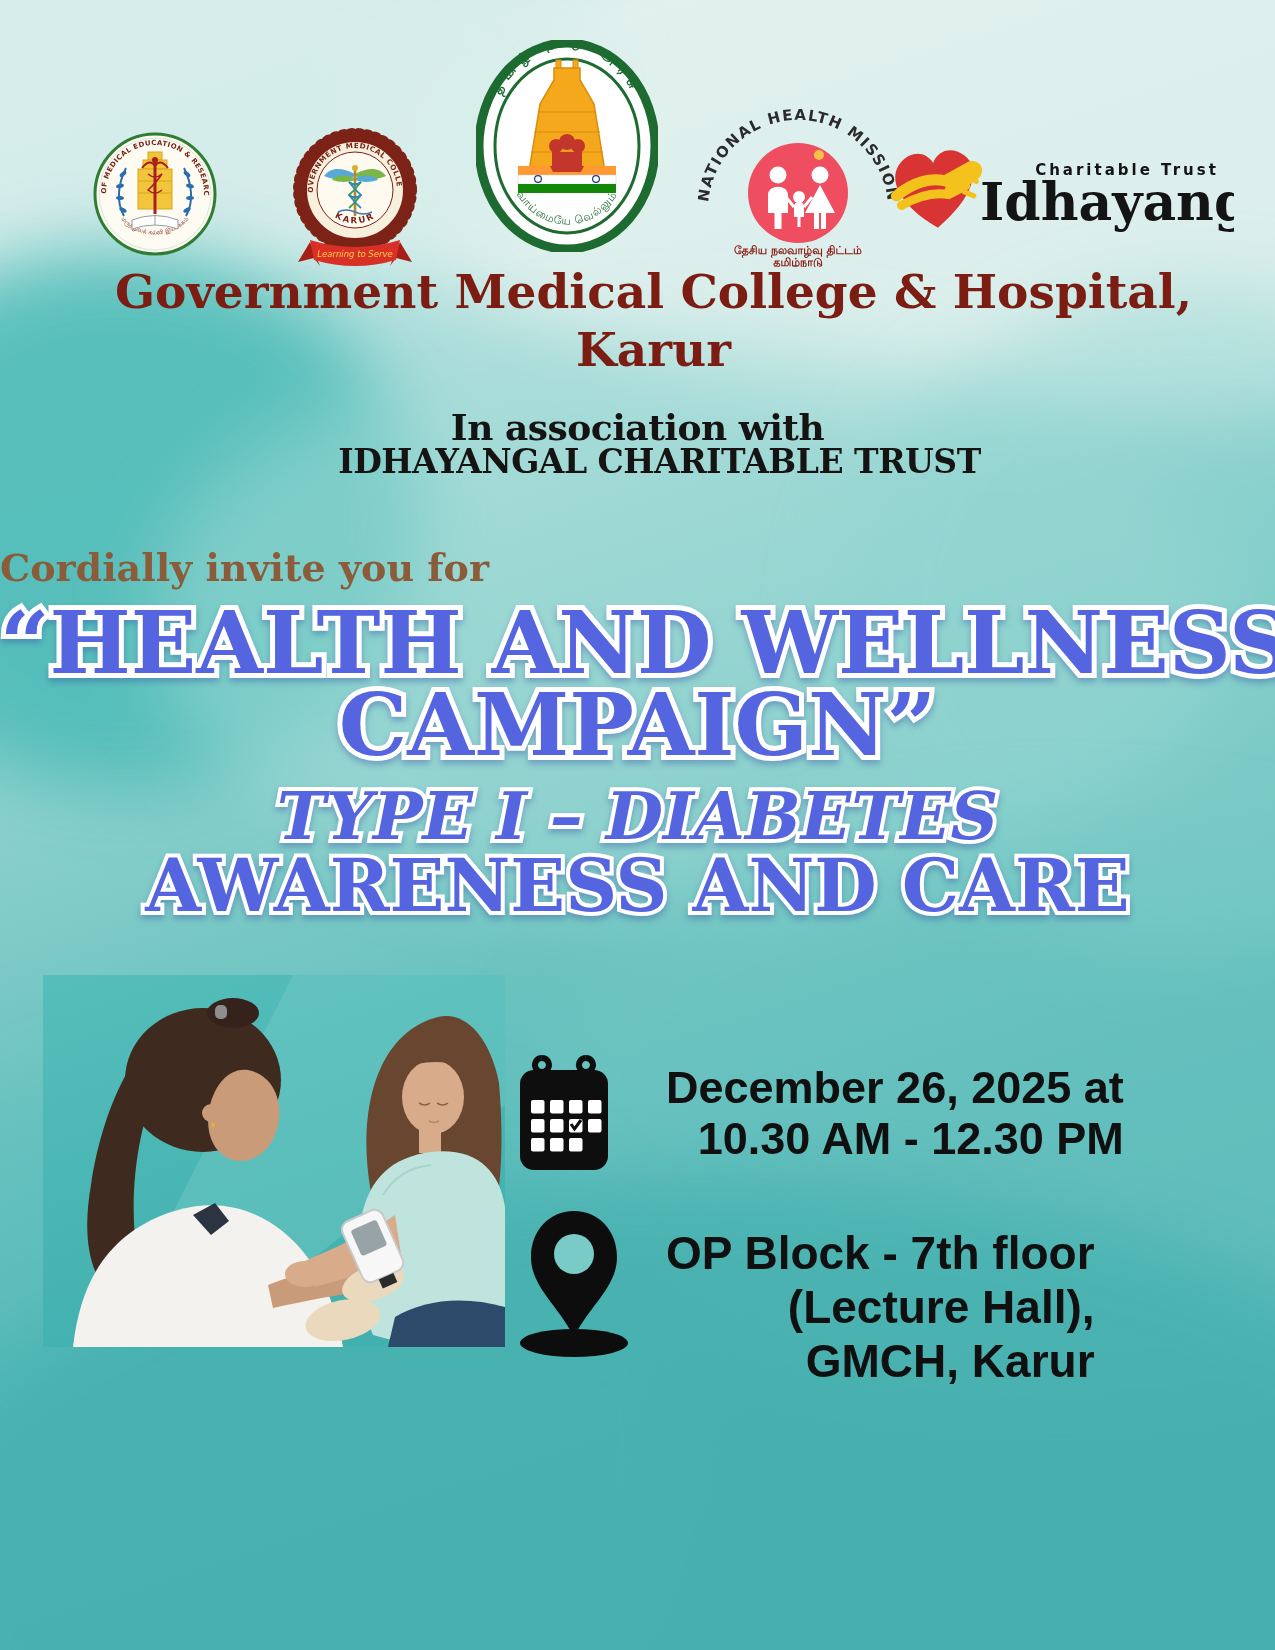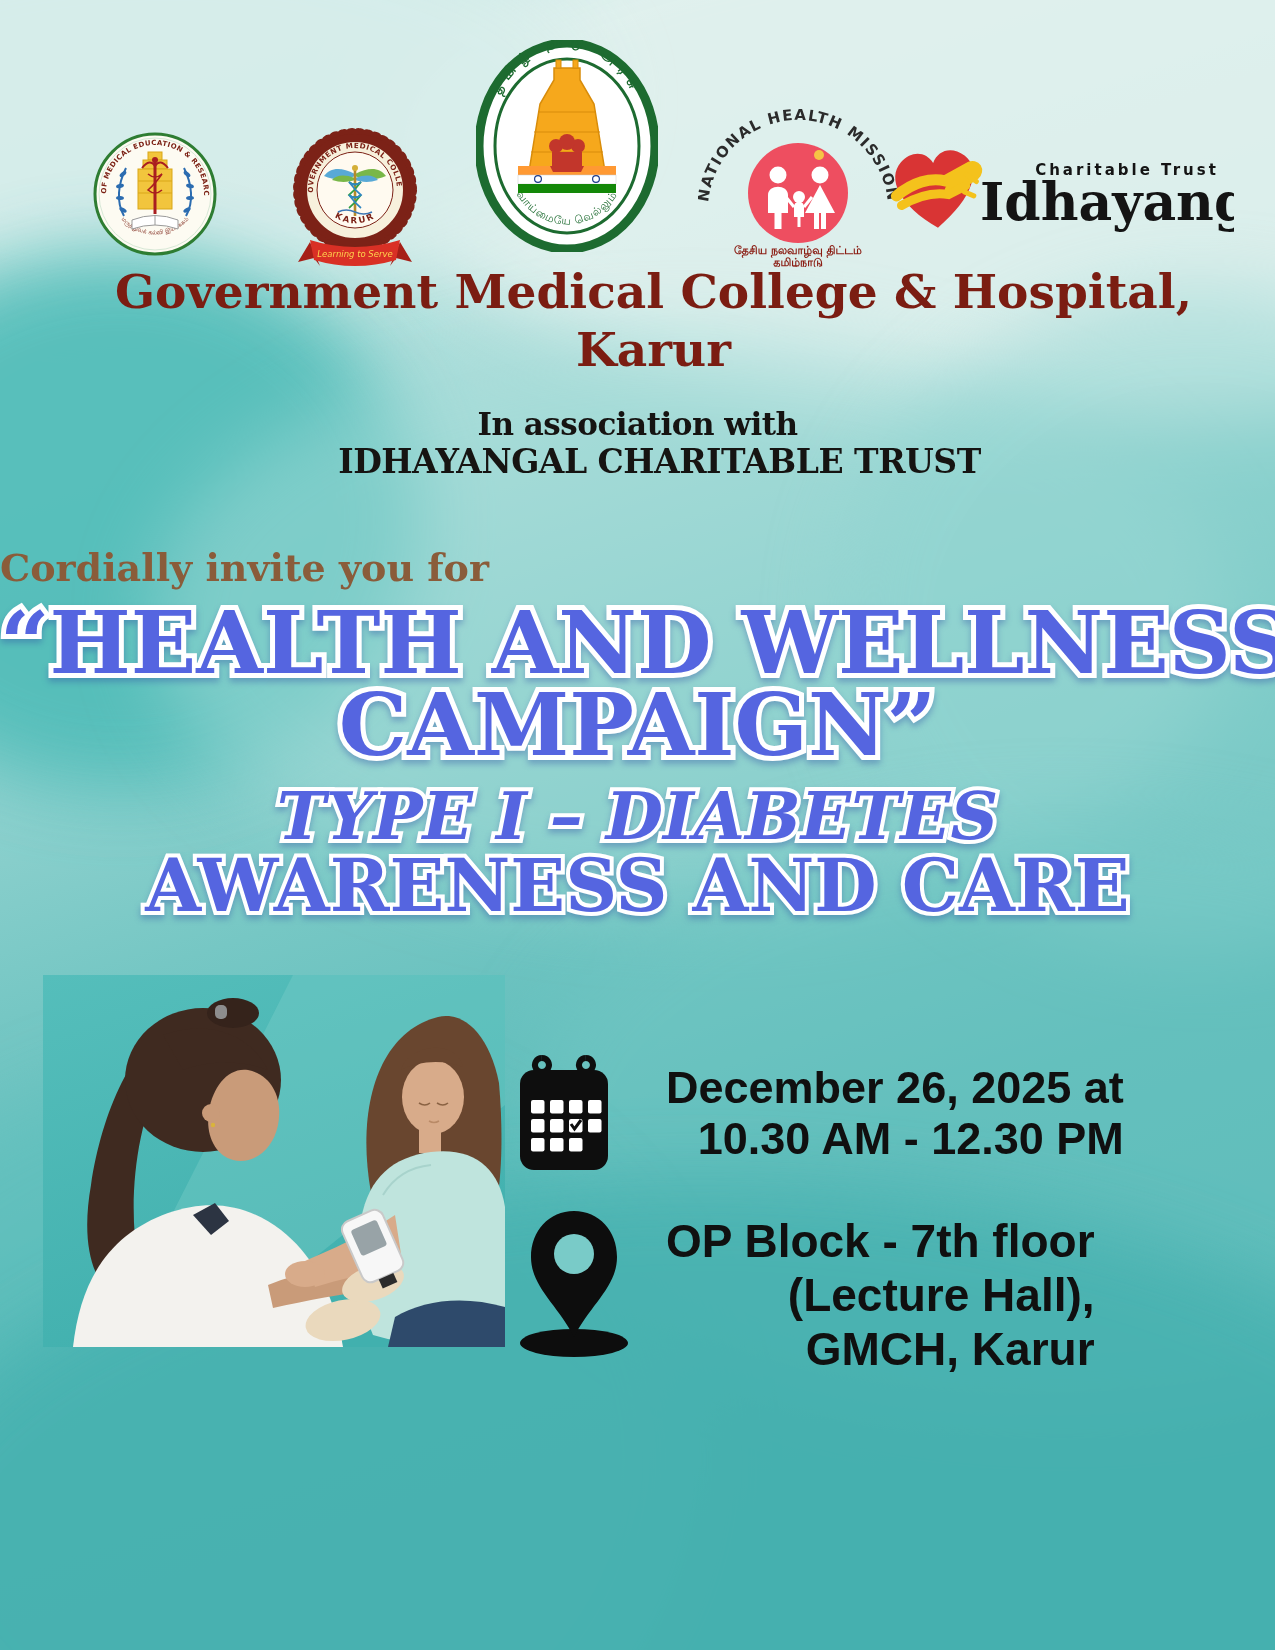--- a/index.html
+++ b/index.html
@@ -7,42 +7,42 @@
     position:relative;width:1275px;height:1650px;margin:0 auto;overflow:hidden;
     font-family:"DejaVu Serif",serif;background:#4ab2b1;
   }
   .bg-svg{position:absolute;left:0;top:0;width:1275px;height:1650px;z-index:0;}
   .layer{position:absolute;z-index:2;}
 
   
   .title-line{position:absolute;left:0;right:0;text-align:center;
     font-weight:bold;color:#7b1d12;font-size:47px;letter-spacing:0px;line-height:1.1;padding-left:32px;}
   .assoc-line{position:absolute;left:0;right:0;text-align:center;
-    font-weight:bold;color:#161412;font-size:31px;letter-spacing:-0.5px;}
+    font-weight:bold;color:#161412;font-size:36px;letter-spacing:-0.5px;}
   .assoc-strong{font-size:33px;margin-left:44px;}
   .invite-line{position:absolute;left:0;right:4px;text-align:left;
     font-weight:bold;color:#8a5c3a;font-size:38px;}
 
   
   .headline{position:absolute;left:0;right:0;text-align:center;font-weight:bold;
     color:#5565e0;white-space:nowrap;}
   .headline .stack{position:relative;display:inline-block;}
   .headline .back{position:absolute;left:50%;top:0;transform:translateX(-50%);
     -webkit-text-stroke:10px #ffffff;color:#5565e0;
     filter:drop-shadow(0 4px 3px rgba(40,70,160,0.35));}
   .headline .front{position:relative;}
   .hl-1,.hl-2{font-size:86px;line-height:1.05;}
   .hl-3{font-size:66px;line-height:1.05;font-style:italic;}
   .hl-4{font-size:72px;line-height:1.05;}
 
   
   .info-text{position:absolute;font-family:Liberation Sans, sans-serif;font-weight:700;
     color:#101010;white-space:nowrap;text-align:right;}
   .date-text{font-size:45px;line-height:51px;}
-  .venue-text{font-size:46px;line-height:54px;}
+  .venue-text{font-size:46px;line-height:54px;margin-top:12px;}
 
   svg text{font-family:"DejaVu Sans",sans-serif;}
   .serifText{font-family:"DejaVu Serif",serif;}
 </style>
 </head>
 <body>
 
 <div class="poster">
 
   <svg class="bg-svg" viewBox="0 0 1275 1650" aria-hidden="true">

